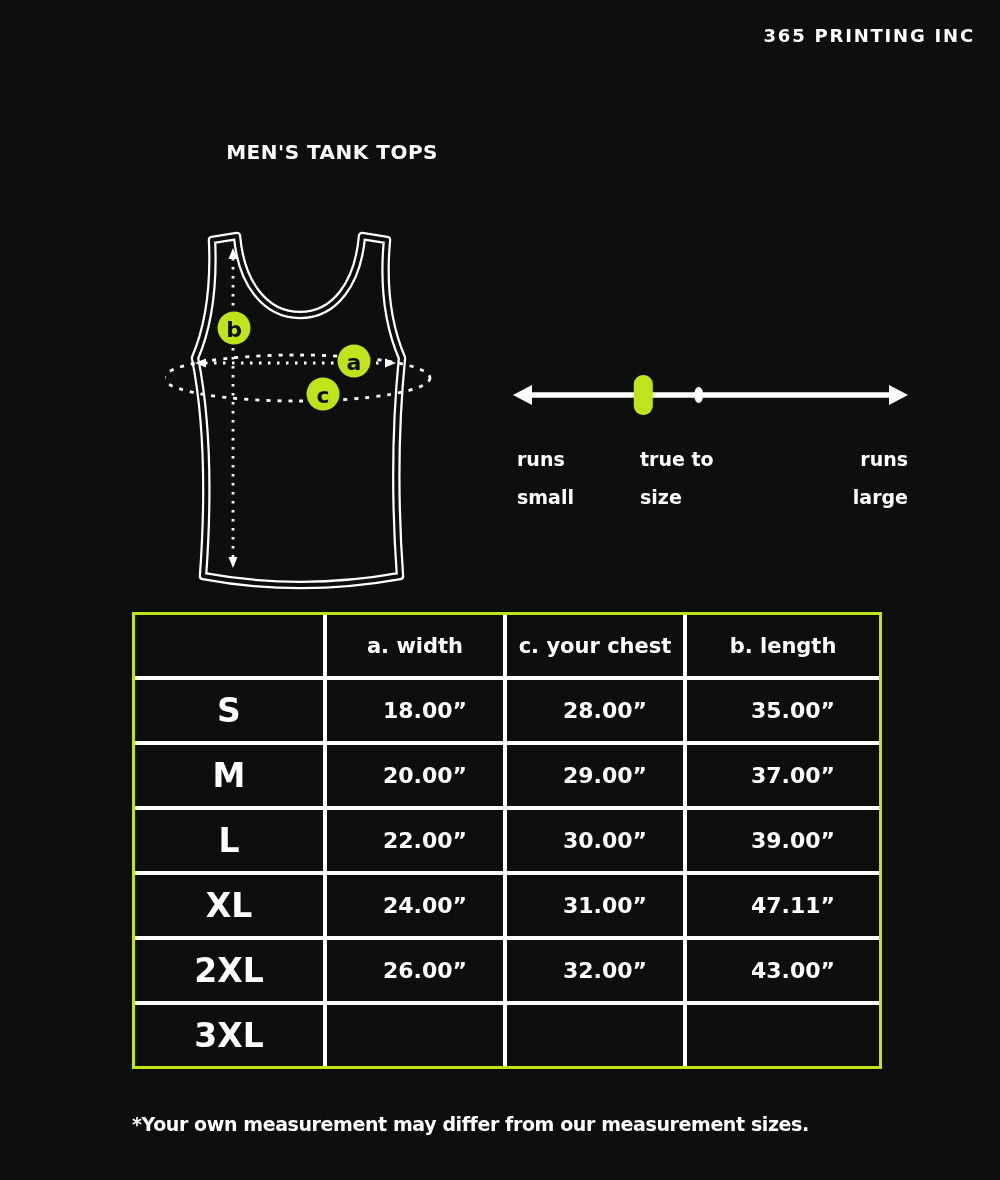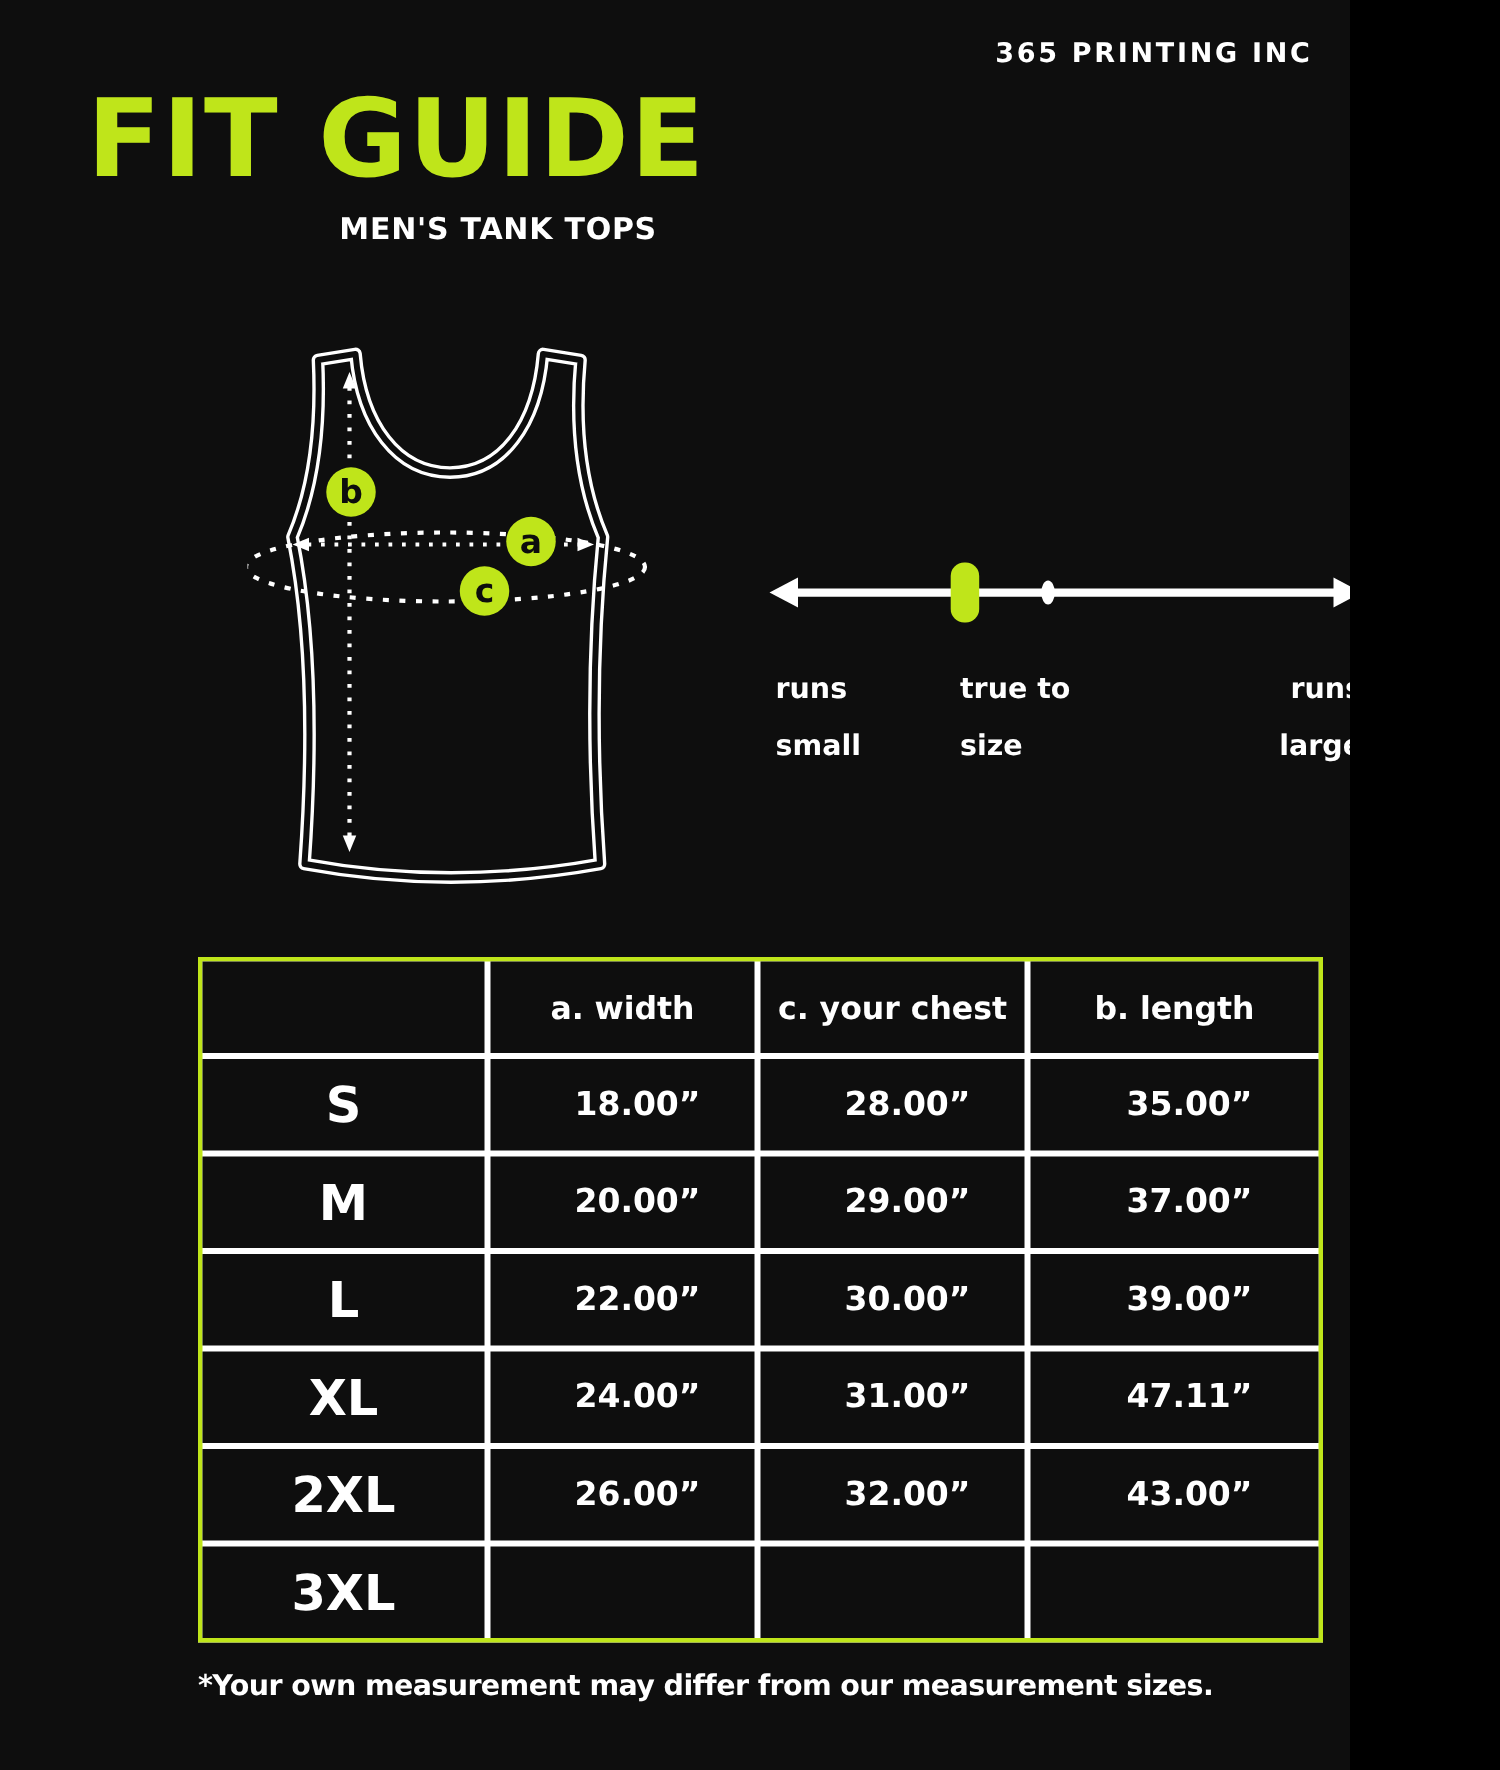--- a/index.html
+++ b/index.html
@@ -2,21 +2,21 @@
 <html style="--accent: #bfe51a; --bg: #0e0e0e; --fg: #ffffff;"><head>
 <meta charset="utf-8">
 <style>
   :root{
     --accent:#bfe51a;
     --bg:#0e0e0e;
     --fg:#ffffff;
   }
   html,body{margin:0;padding:0;background:#000;}
   .canvas{
-    position:relative;width:900px;height:1180px;overflow:hidden;
+    position:relative;width:1000px;height:1180px;overflow:hidden;
     background:var(--bg);color:var(--fg);
     font-family:"DejaVu Sans","Liberation Sans",sans-serif;font-weight:700;
   }
   .brand{position:absolute;top:25px;right:25px;font-size:18px;letter-spacing:1.8px;white-space:nowrap;}
   .title{position:absolute;left:58px;top:50px;font-size:72px;letter-spacing:1px;color:var(--accent);white-space:nowrap;}
   .subtitle{position:absolute;left:60px;top:140px;width:378px;text-align:right;font-size:20px;letter-spacing:0.5px;white-space:nowrap;}
 
   .illustration{position:absolute;left:165px;top:228px;width:290px;height:372px;}
   .tank-outer{fill:none;stroke:var(--fg);stroke-width:8.5;stroke-linejoin:round;}
   .tank-inner{fill:none;stroke:var(--bg);stroke-width:4;stroke-linejoin:round;}
@@ -30,38 +30,37 @@
   .scale-track{stroke:var(--fg);stroke-width:5.5;}
   .scale-arrow{fill:var(--fg);}
   .scale-marker{fill:var(--accent);}
   .scale-tick{fill:var(--fg);}
   .scale-label{position:absolute;font-size:19px;line-height:19px;white-space:pre-line;}
   .scale-label.left{left:517px;top:431px;text-align:left;}
   .scale-label.center{left:640px;top:431px;width:136px;}
   .scale-label.right{left:820px;top:431px;width:88px;text-align:right;}
 
   .size-table{
-    position:absolute;left:132px;top:638px;
+    position:absolute;left:132px;top:612px;
     display:grid;grid-template-columns:188px 176px 176px 192px;grid-auto-rows:61px;gap:4px;
     background:#ffffff;border:3px solid var(--accent);
   }
   .tcell{background:var(--bg);display:flex;align-items:center;justify-content:center;white-space:nowrap;}
   .tcell.header{font-size:21px;}
   .tcell.size{font-size:33px;}
   .tcell.value{font-size:22px;padding-left:20px;}
 
   .footnote{position:absolute;left:132px;top:1113px;width:752px;text-align:left;font-size:19px;letter-spacing:-0.4px;white-space:nowrap;}
 </style>
 </head>
 <body>
 
 <div class="canvas">
 
   <div class="brand">365 PRINTING INC</div>
-  <div class="title">FIT GUIDE</div>
   <div class="subtitle">MEN'S TANK TOPS</div>
 
   <svg class="illustration" viewBox="0 0 290 372" width="290" height="372">
 
     <path class="tank-outer" d="M 47 12 L 72 8 C 76 55, 100 87, 135 87 C 170 87, 193 55, 197 8 L 222 12
          C 218 55, 222 95, 237 130 C 231 190, 229 265, 235 348
          Q 135 366, 38 348 C 44 265, 42 190, 30 130 C 45 95, 49 55, 47 12 Z"></path>
     <path class="tank-inner" d="M 47 12 L 72 8 C 76 55, 100 87, 135 87 C 170 87, 193 55, 197 8 L 222 12
          C 218 55, 222 95, 237 130 C 231 190, 229 265, 235 348
          Q 135 366, 38 348 C 44 265, 42 190, 30 130 C 45 95, 49 55, 47 12 Z"></path>

